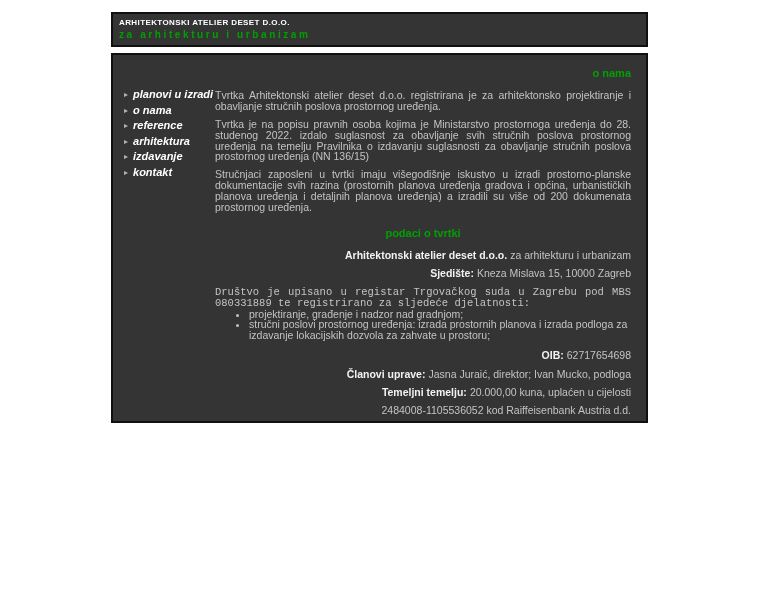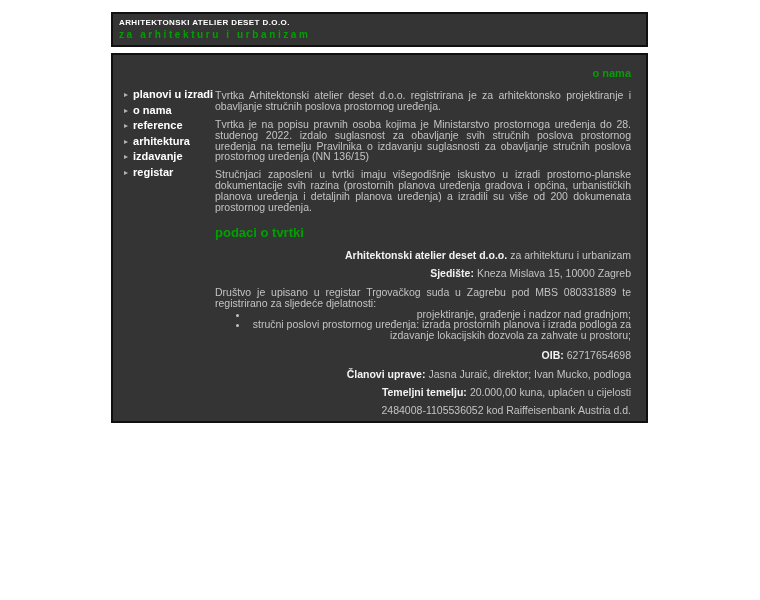--- a/index.html
+++ b/index.html
@@ -7,80 +7,80 @@
     width:760px;height:600px;background:#ffffff;overflow:hidden;position:relative;
     font-family:"Liberation Sans","DejaVu Sans",sans-serif;
   }
   .box{
     position:absolute;left:111px;background:#343434;border:2px solid #101010;box-sizing:border-box;
   }
   .header-box{top:12px;width:537px;height:35px;padding:3px 6px 0 6px;}
   .site-title{color:#ffffff;font-weight:bold;font-size:8px;letter-spacing:0.4px;line-height:11px;}
   .site-tagline{color:#00a000;font-weight:bold;font-size:10px;letter-spacing:2.6px;line-height:13px;white-space:nowrap;}
   .main-box{top:53px;width:537px;height:370px;display:flex;}
-  .nav{width:102px;padding:32px 0 16px 11px;box-sizing:border-box;flex:none;}
+  .nav{width:102px;padding:32px 0 16px 11px;box-sizing:border-box;flex:none;font-style:italic;}
   .nav-item{
     color:#ffffff;font-weight:bold;font-size:11px;line-height:14.5px;
     cursor:pointer;white-space:nowrap;
   }
   .nav-bullet{color:#b5b5b5;font-size:8px;margin-right:5px;vertical-align:1px;}
   .content{
     flex:1;padding:13px 15px 0 0;box-sizing:border-box;
     color:#c3c3c3;font-size:10.5px;line-height:10.9px;
   }
   .heading-green{
     color:#00a000;font-weight:bold;font-size:11px;text-align:right;margin:0 0 11px 0;
   }
   .section-heading{
-    color:#00a000;font-weight:bold;font-size:13px;text-align:left;margin:15px 0 11px 0;
+    color:#00a000;font-weight:bold;font-size:11px;text-align:center;margin:15px 0 11px 0;
   }
   p.para{margin:0 0 7px 0;text-align:justify;}
   .field{margin:0 0 7.5px 0;text-align:right;}
   .lbl{color:#f2f2f2;font-weight:bold;margin-right:3px;}
   ul.acts{margin:0 0 9px 0;padding-left:34px;}
-  ul.acts li{text-align:right;margin:0;padding:0;}
+  ul.acts li{text-align:left;margin:0;padding:0;}
   .acct-line2{padding-left:72px;}
 </style>
 </head>
 <body>
 
 <div class="box header-box">
   <div class="site-title">ARHITEKTONSKI ATELIER DESET D.O.O.</div>
   <div class="site-tagline">za arhitekturu i urbanizam</div>
 </div>
 
 <div class="box main-box">
 
   <div class="nav">
     <div class="nav-item"><span class="nav-bullet">▸</span><span>planovi u izradi</span></div>
     <div class="nav-item"><span class="nav-bullet">▸</span><span>o nama</span></div>
     <div class="nav-item"><span class="nav-bullet">▸</span><span>reference</span></div>
     <div class="nav-item"><span class="nav-bullet">▸</span><span>arhitektura</span></div>
     <div class="nav-item"><span class="nav-bullet">▸</span><span>izdavanje</span></div>
-    <div class="nav-item"><span class="nav-bullet">▸</span><span>registar</span></div>
+    <div class="nav-item"><span class="nav-bullet">▸</span><span>kontakt</span></div>
   </div>
 
   <div class="content">
     <div class="heading-green">o nama</div>
 
     <p class="para">Tvrtka Arhitektonski atelier deset d.o.o. registrirana je za arhitektonsko projektiranje i obavljanje stručnih poslova prostornog uređenja.</p>
     <p class="para">Tvrtka je na popisu pravnih osoba kojima je Ministarstvo prostornoga uređenja do 28. studenog 2022. izdalo suglasnost za obavljanje svih stručnih poslova prostornog uređenja na temelju Pravilnika o izdavanju suglasnosti za obavljanje stručnih poslova prostornog uređenja (NN 136/15)</p>
     <p class="para">Stručnjaci zaposleni u tvrtki imaju višegodišnje iskustvo u izradi prostorno-planske dokumentacije svih razina (prostornih planova uređenja gradova i općina, urbanističkih planova uređenja i detaljnih planova uređenja) a izradili su više od 200 dokumenata prostornog uređenja.</p>
 
     <div class="section-heading">podaci o tvrtki</div>
 
     <div class="field">
       <span class="lbl">Arhitektonski atelier deset d.o.o.</span><span>za arhitekturu i urbanizam</span>
     </div>
 
     <div class="field">
       <span class="lbl">Sjedište:</span><span>Kneza Mislava 15, 10000 Zagreb</span>
     </div>
 
-    <p class="para" style="margin-bottom:0;">Društvo je upisano u registar Trgovačkog suda u Zagrebu pod MBS 080331889 te registrirano za sljedeće djelatnosti:</p>
+    <p class="para" style="margin-bottom:0;font-family:Liberation Mono, monospace;">Društvo je upisano u registar Trgovačkog suda u Zagrebu pod MBS 080331889 te registrirano za sljedeće djelatnosti:</p>
     <ul class="acts">
       <li>projektiranje, građenje i nadzor nad gradnjom;</li>
       <li>stručni poslovi prostornog uređenja: izrada prostornih planova i izrada podloga za izdavanje lokacijskih dozvola za zahvate u prostoru;</li>
     </ul>
 
     <div class="field">
       <span class="lbl">OIB:</span><span>62717654698</span>
     </div>
 
     <div class="field">

